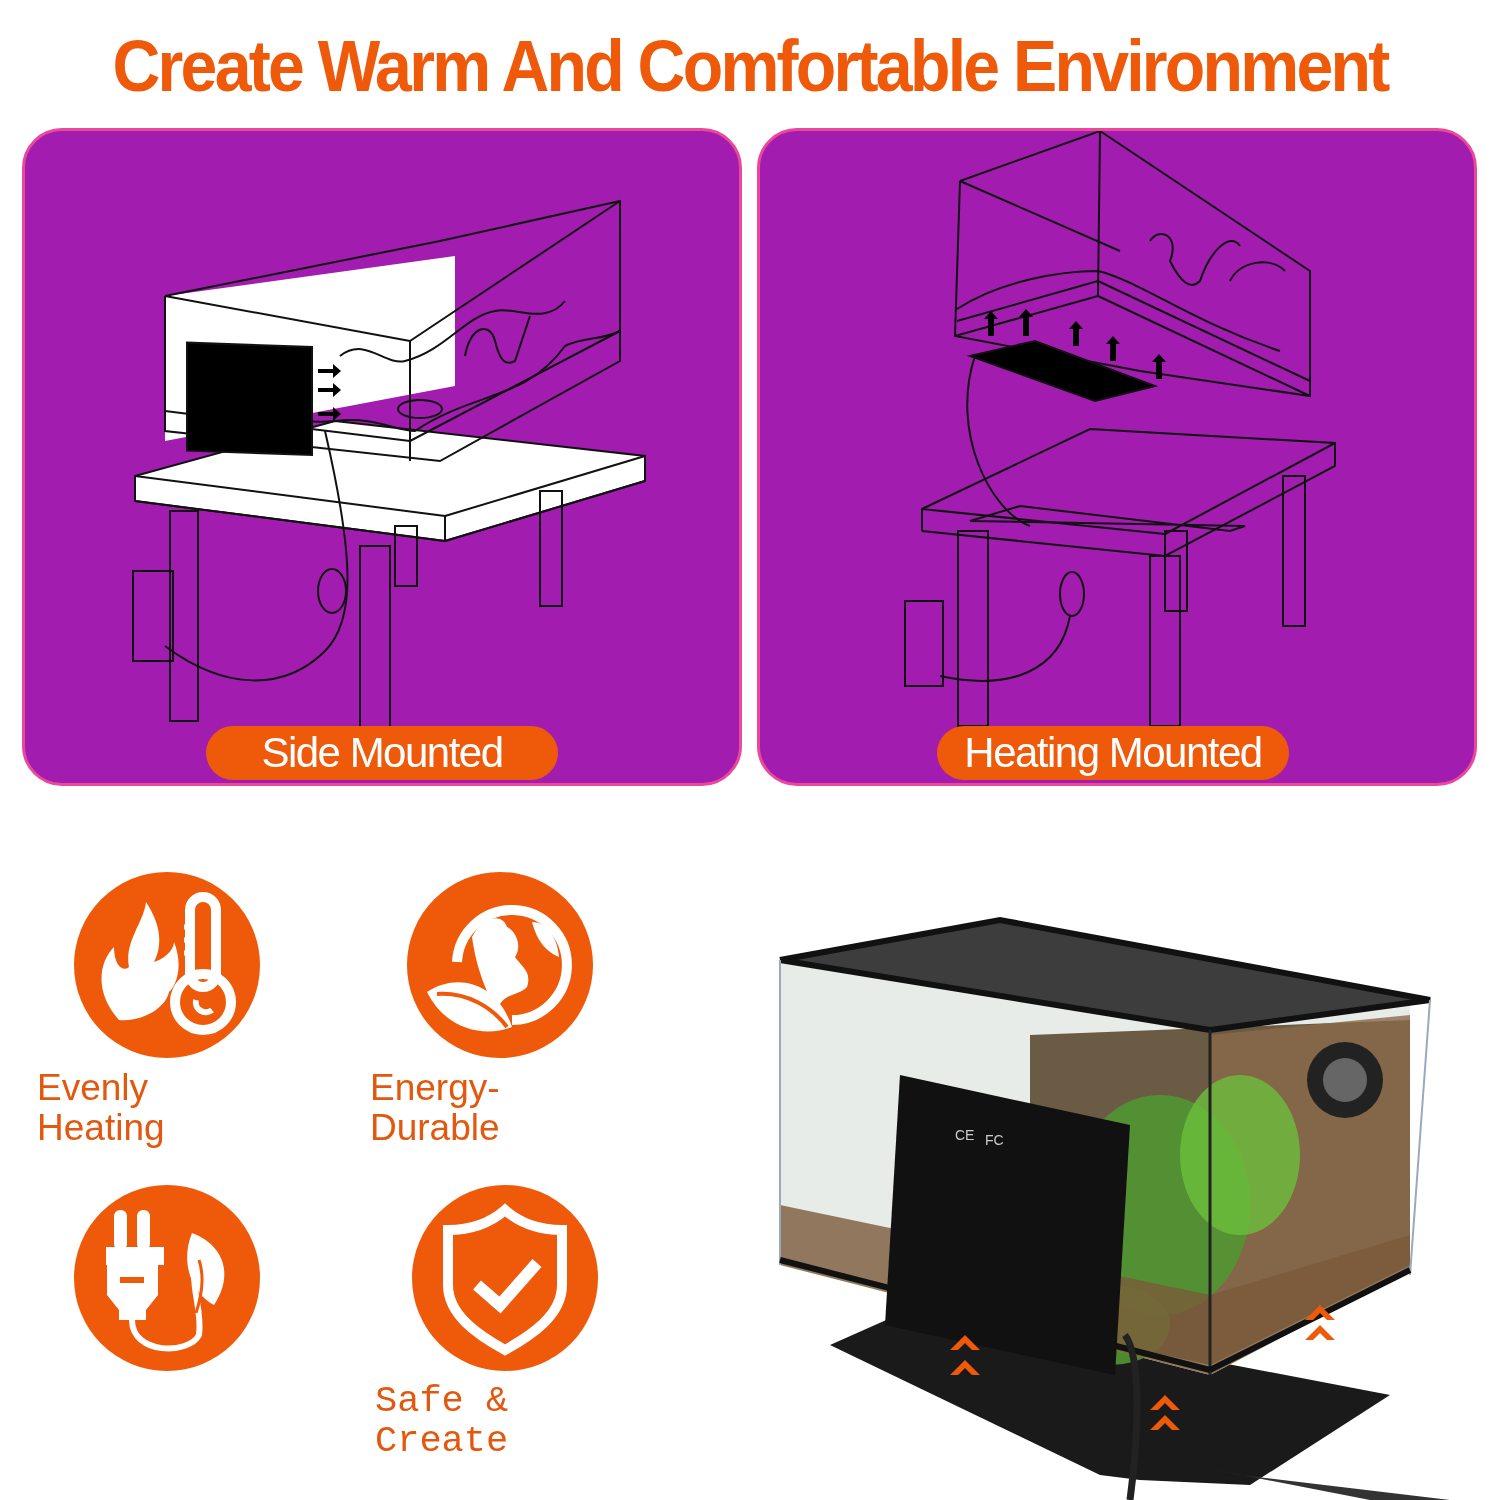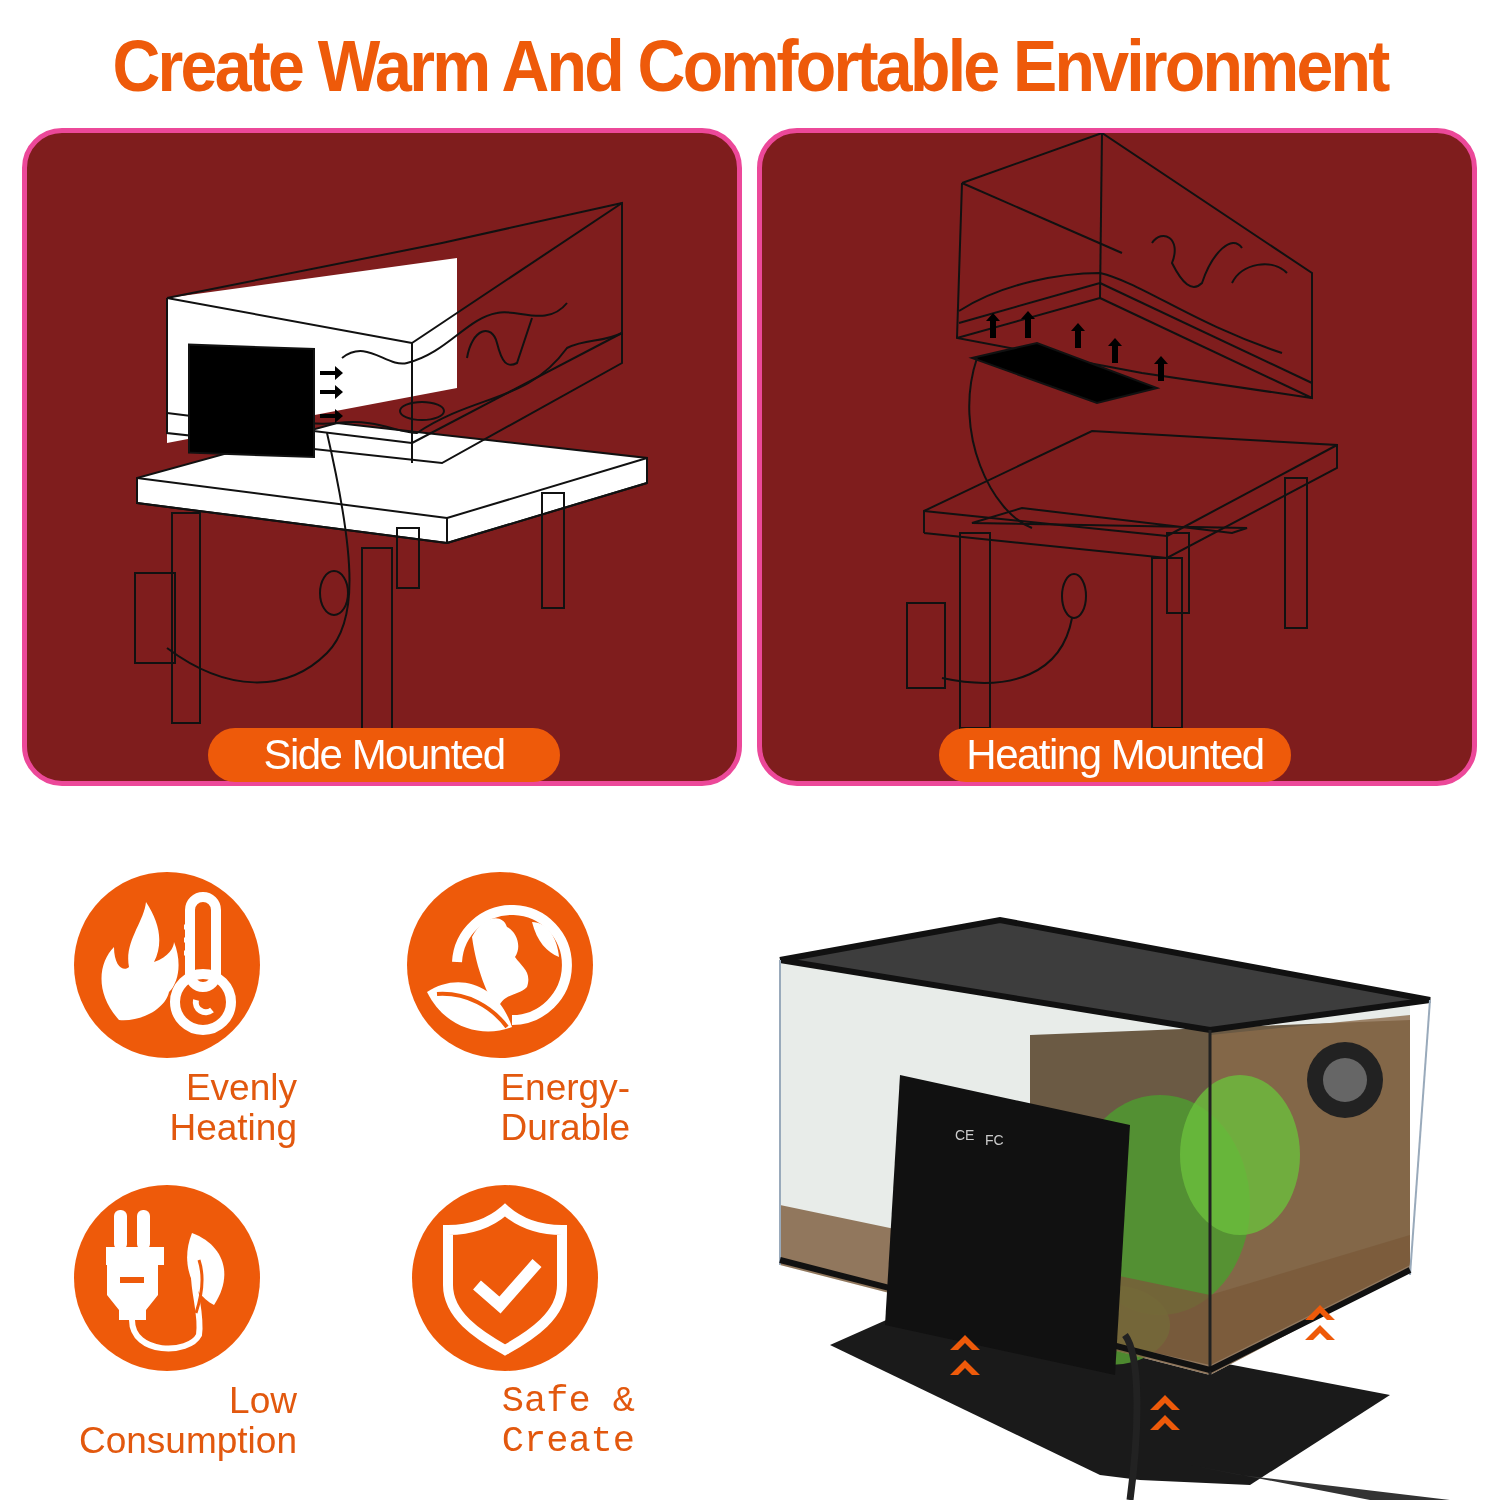--- a/index.html
+++ b/index.html
@@ -2,30 +2,30 @@
 <html><head>
 <meta charset="utf-8">
 <style>
   html, body { margin: 0; padding: 0; background: #ffffff; }
   body { width: 1500px; height: 1500px; position: relative; overflow: hidden;
          font-family: "Liberation Sans", sans-serif; }
   .title { position: absolute; left: 0; top: 22px; width: 1500px; text-align: center;
            color: #ee5a0a; font-weight: bold; font-size: 72px; letter-spacing: -3px;
            transform: scaleX(0.92); transform-origin: center; line-height: 88px; }
   .panel { position: absolute; top: 128px; width: 720px; height: 658px;
-           border: 5px solid #ec4899; border-radius: 40px; box-sizing: border-box; background: #7f1d1d; }
+           border: 3px solid #ec4899; border-radius: 40px; box-sizing: border-box; background: #a21caf; }
   .panel.left { left: 22px; }
   .panel.right { left: 757px; }
   .panel svg { position: absolute; left: 0; top: 0; }
   .pill { position: absolute; top: 595px; height: 54px; background: #ee5a0a; color: #fff;
           border-radius: 27px; font-size: 42px; line-height: 54px; text-align: center;
           letter-spacing: -1.5px; }
   .panel.left .pill { left: 181px; width: 352px; }
   .panel.right .pill { left: 177px; width: 352px; }
-  .feature { position: absolute; width: 260px; text-align: right; }
+  .feature { position: absolute; width: 260px; text-align: left; }
   .feature .circle { width: 186px; height: 186px; border-radius: 50%; background: #ee5a0a;
                      margin: 0 auto; position: relative; }
   .feature .circle svg { position: absolute; left: 0; top: 0; }
   .feature .label { color: #e2580e; font-size: 37px; line-height: 40px; margin-top: 10px; }
   .photo { position: absolute; left: 770px; top: 905px; width: 680px; height: 595px; }
 </style>
 </head>
 <body>
 
 <div class="title">Create Warm And Comfortable Environment</div>
@@ -155,24 +155,20 @@
     <svg width="186" height="186" viewBox="0 0 186 186">
       <rect x="40" y="25" width="13" height="40" rx="6" fill="#fff"></rect>
       <rect x="63" y="25" width="13" height="40" rx="6" fill="#fff"></rect>
       <path d="M32,62 L90,62 L90,80 L84,80 L84,110 L72,125 L72,135 L45,135 L45,125 L33,110 L33,80 L32,80 Z" fill="#fff"></path>
       <rect x="46" y="92" width="24" height="6" fill="#ee5a0a"></rect>
       <path d="M58,135 C58,170 115,170 125,150 C128,130 120,110 120,90" fill="none" stroke="#fff" stroke-width="6"></path>
       <path d="M118,48 C150,60 160,90 140,120 C120,110 105,80 118,48 Z" fill="#fff"></path>
       <path d="M125,75 C130,90 128,110 122,128" fill="none" stroke="#ee5a0a" stroke-width="3"></path>
     </svg>
   </div>
-  <div class="label">
-    <div>Low</div>
-    <div>Consumption</div>
-  </div>
 </div>
 
 <div class="feature" style="left:375px; top:1185px;font-family:Liberation Mono, monospace;">
   <div class="circle">
     <svg width="186" height="186" viewBox="0 0 186 186">
       <path d="M93,25 C110,40 130,45 150,45 L150,100 C150,130 120,150 93,165 C66,150 36,130 36,100 L36,45 C56,45 76,40 93,25 Z" fill="none" stroke="#fff" stroke-width="10"></path>
       <polyline points="65,100 88,120 125,78" fill="none" stroke="#fff" stroke-width="12"></polyline>
     </svg>
   </div>
   <div class="label">

